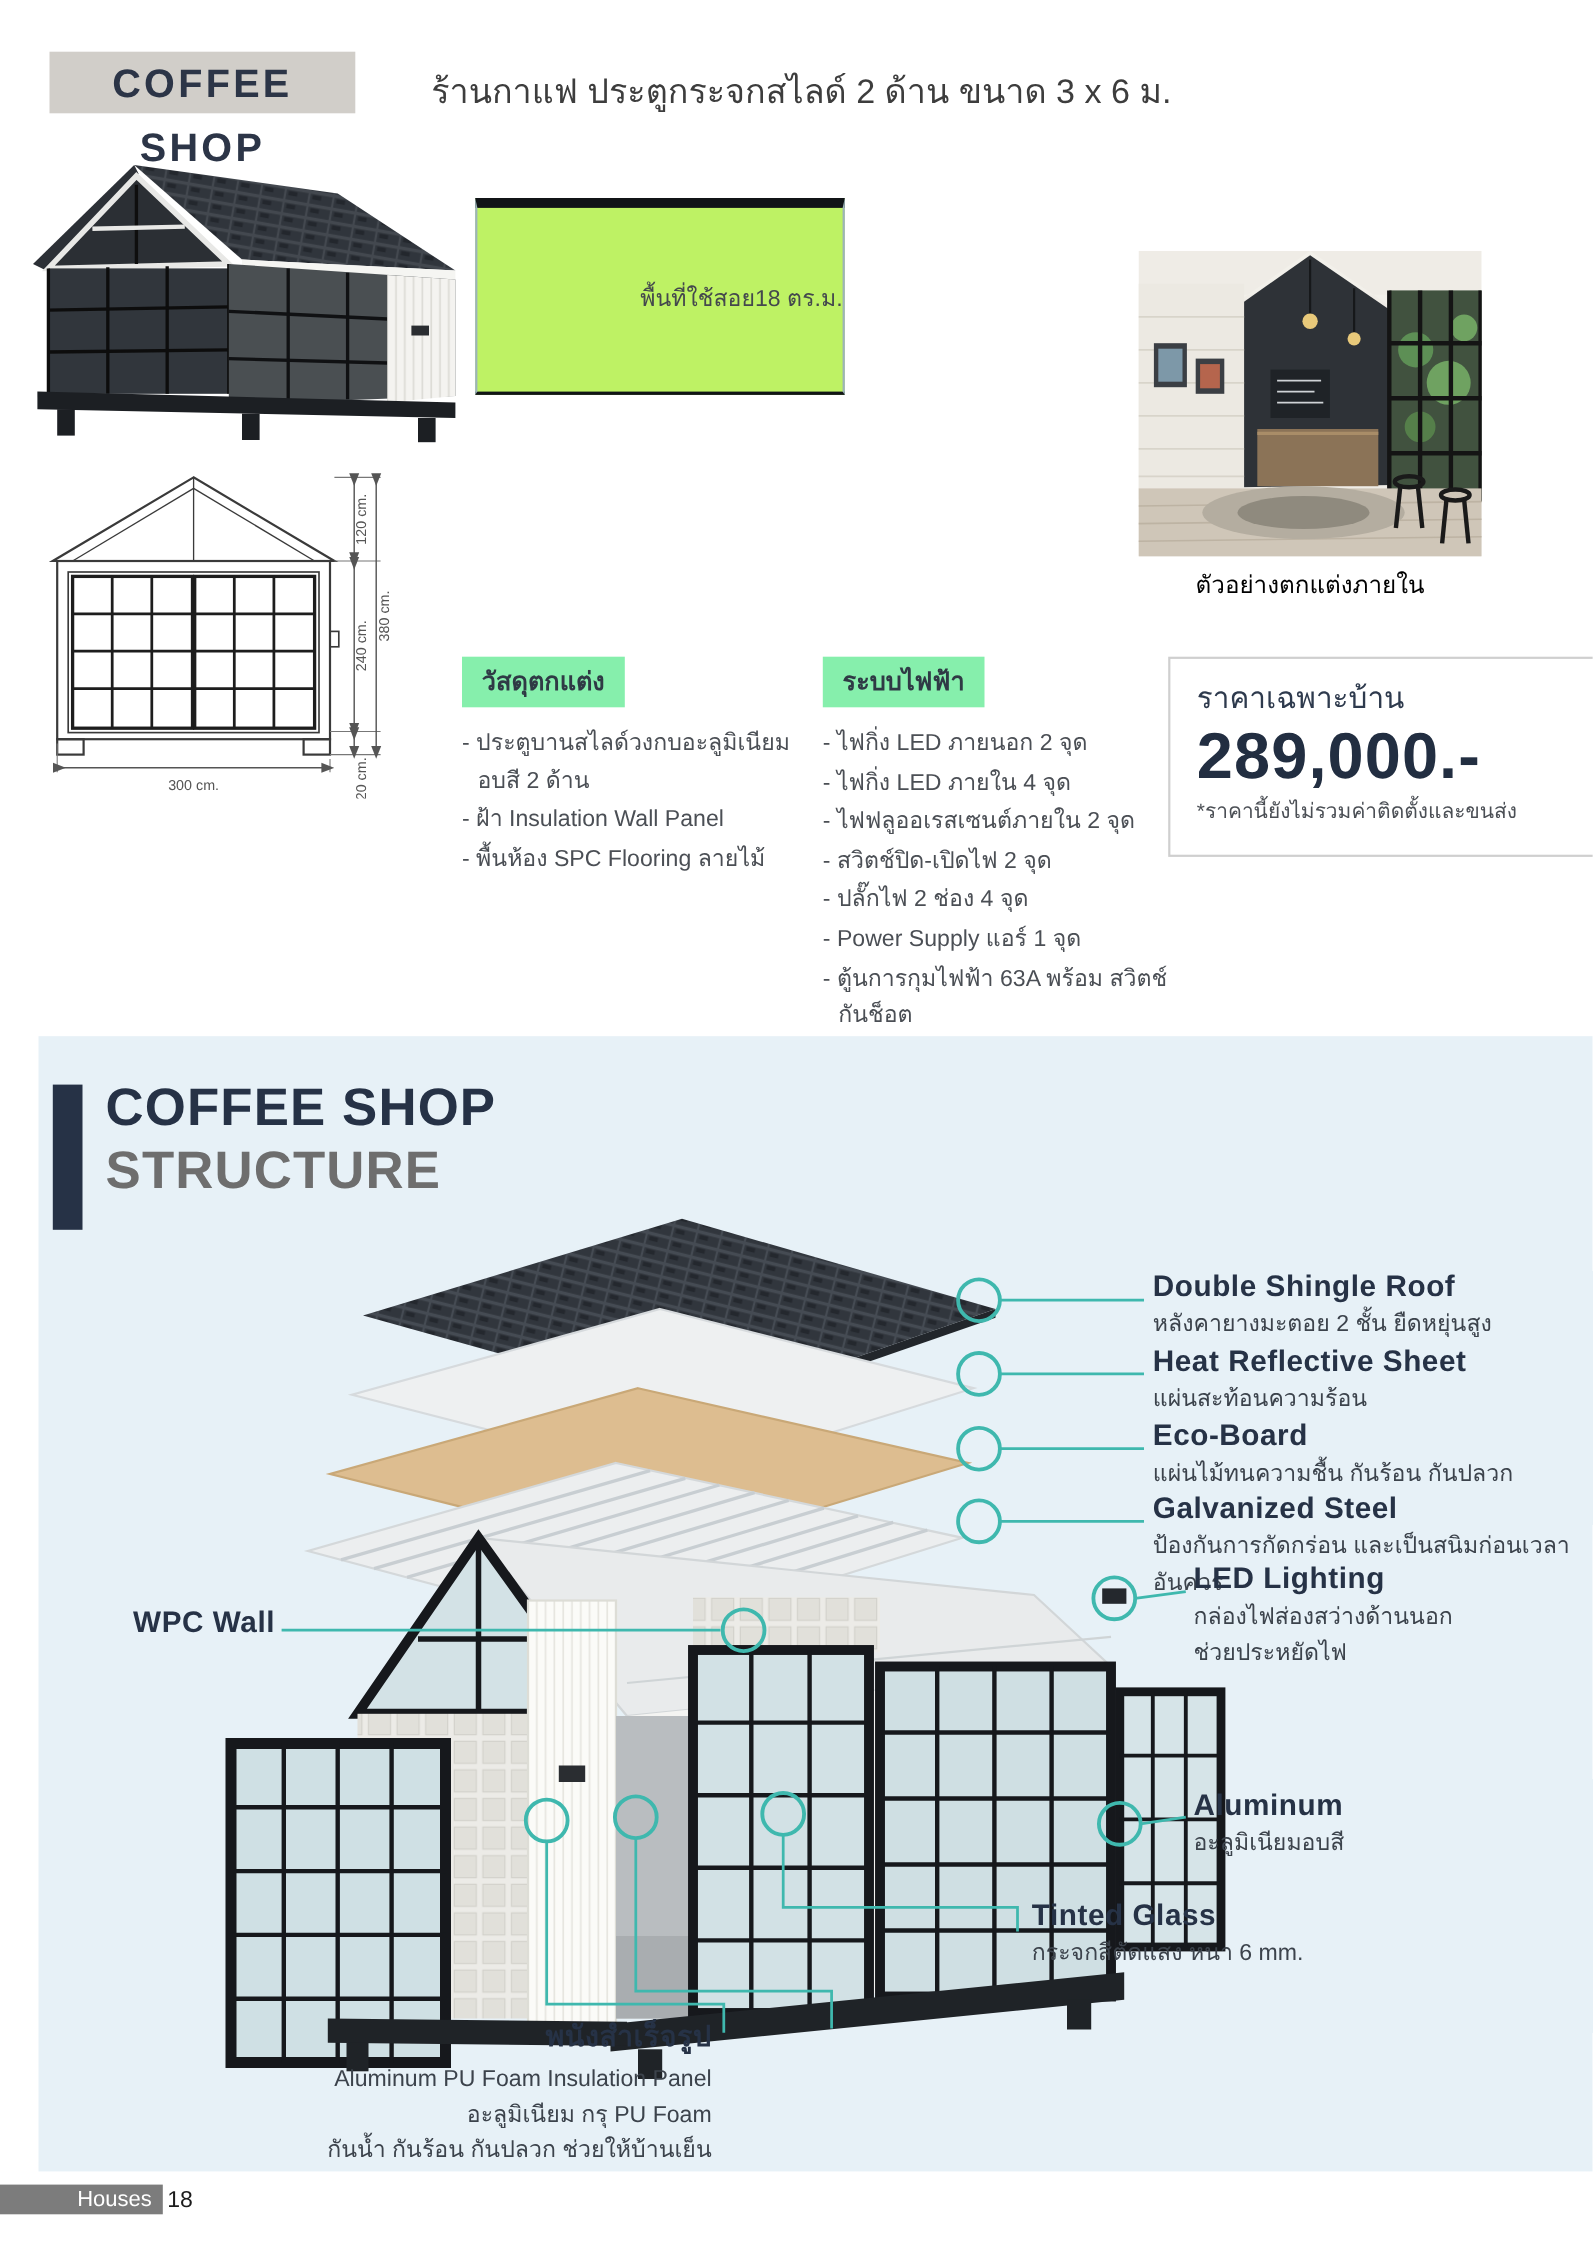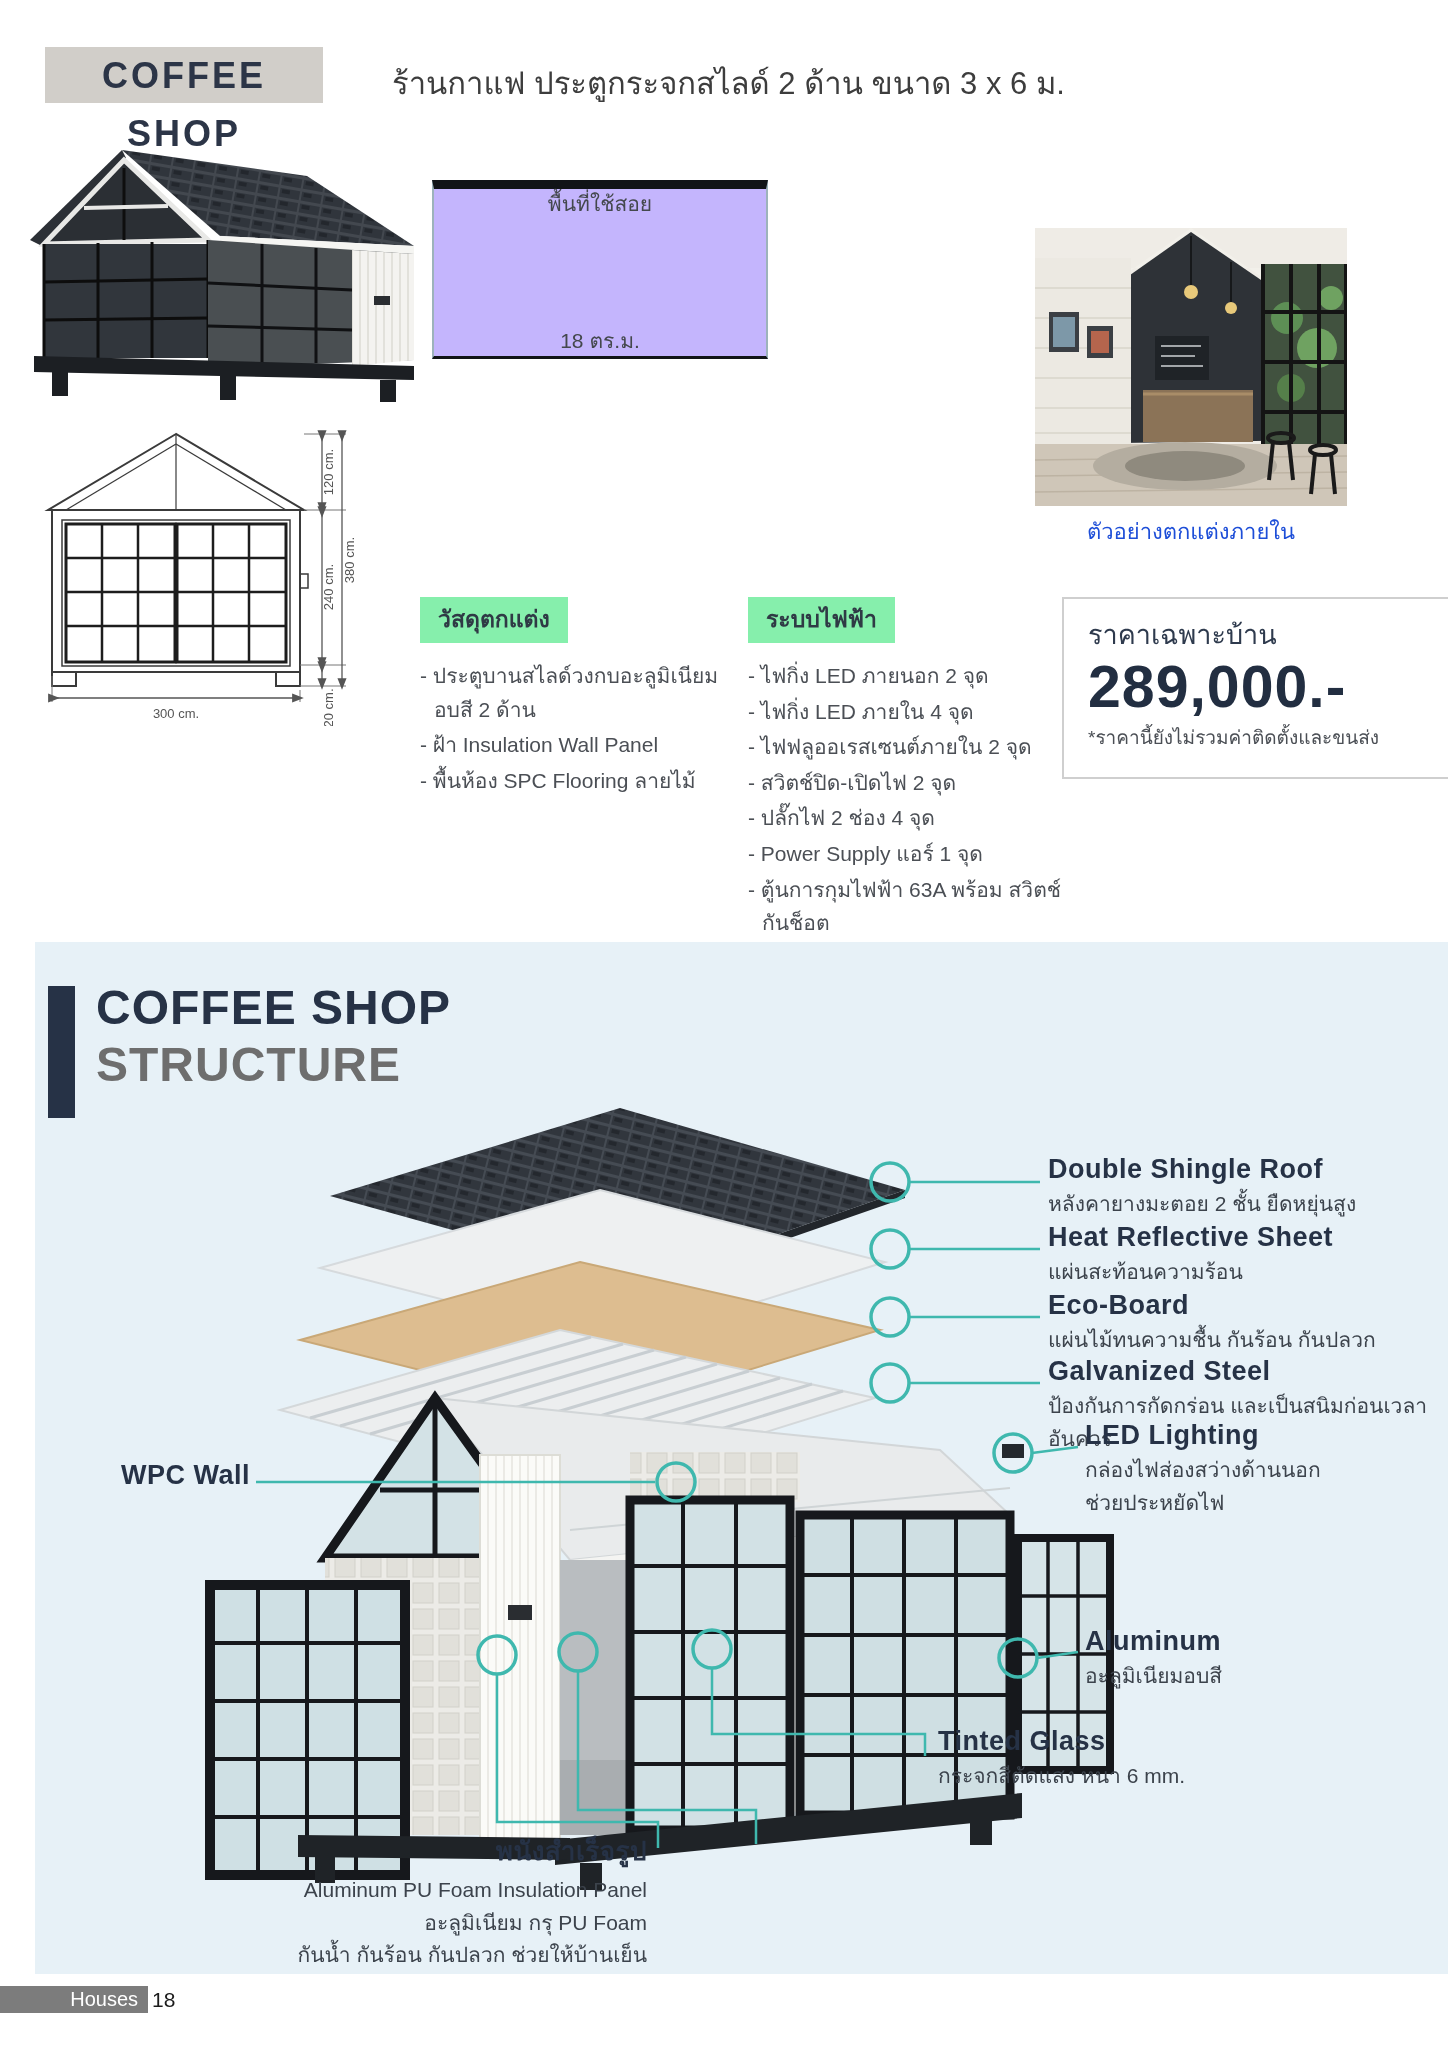--- a/index.html
+++ b/index.html
@@ -7,28 +7,28 @@
         font-family:"Liberation Sans","DejaVu Sans",sans-serif;color:#2f353c;border-radius:29px;}
   .abs{position:absolute;}
 
   
   .title-box{left:45px;top:47px;width:278px;height:56px;background:#d1cec9;
     color:#2c3547;font-size:36px;font-weight:bold;letter-spacing:3px;
     text-align:center;line-height:58px;}
   .subtitle{left:392px;top:58px;font-size:31px;color:#3d3d3d;}
 
   
-  .floorplan{left:432px;top:180px;width:332px;height:167px;background:#c4b5fd;
+  .floorplan{left:432px;top:180px;width:332px;height:167px;background:#bef264;
     border-left:2px solid #9db3bb;border-right:2px solid #9db3bb;
     border-top:9px solid #111417;border-bottom:3px solid #111417;
-    display:flex;flex-direction:column;align-items:center;justify-content:space-between;}
+    display:flex;flex-direction:row;align-items:center;justify-content:flex-end;}
   .floorplan div{font-size:21px;color:#44484d;line-height:1.45;}
 
   .interior-caption{left:1035px;top:514px;width:312px;text-align:center;
-    font-size:22px;color:#1d4ed8;}
+    font-size:22px;color:#000000;}
 
   
   .spec{width:322px;}
   .label-box{display:inline-block;background:#86efac;color:#2f3a45;
     font-size:23px;font-weight:bold;padding:4px 18px 6px 18px;}
   .spec ul{list-style:none;margin:16px 0 0 0;padding:0;}
   .spec li{font-size:21px;color:#4b4f55;line-height:1.6;
     padding-left:14px;text-indent:-14px;margin-bottom:2px;}
 
   

